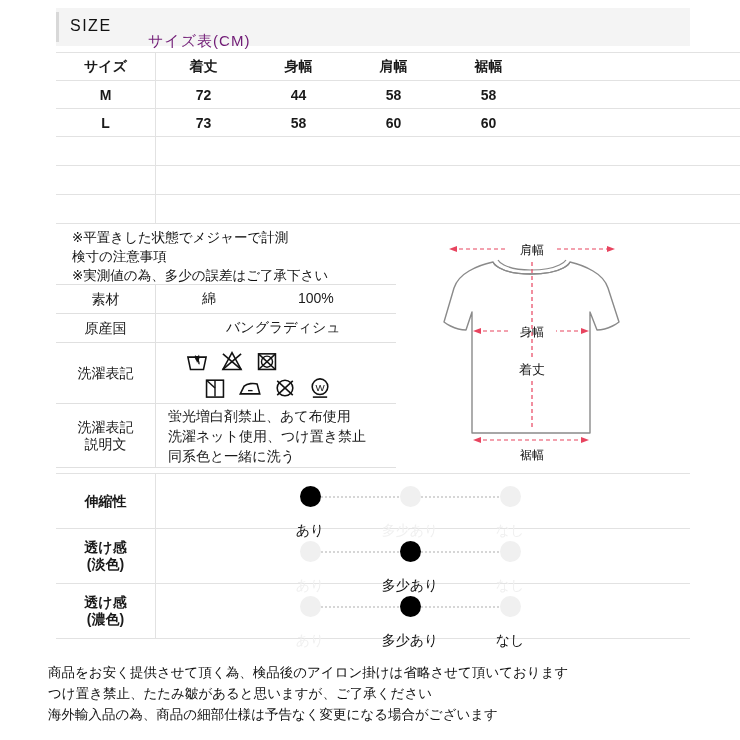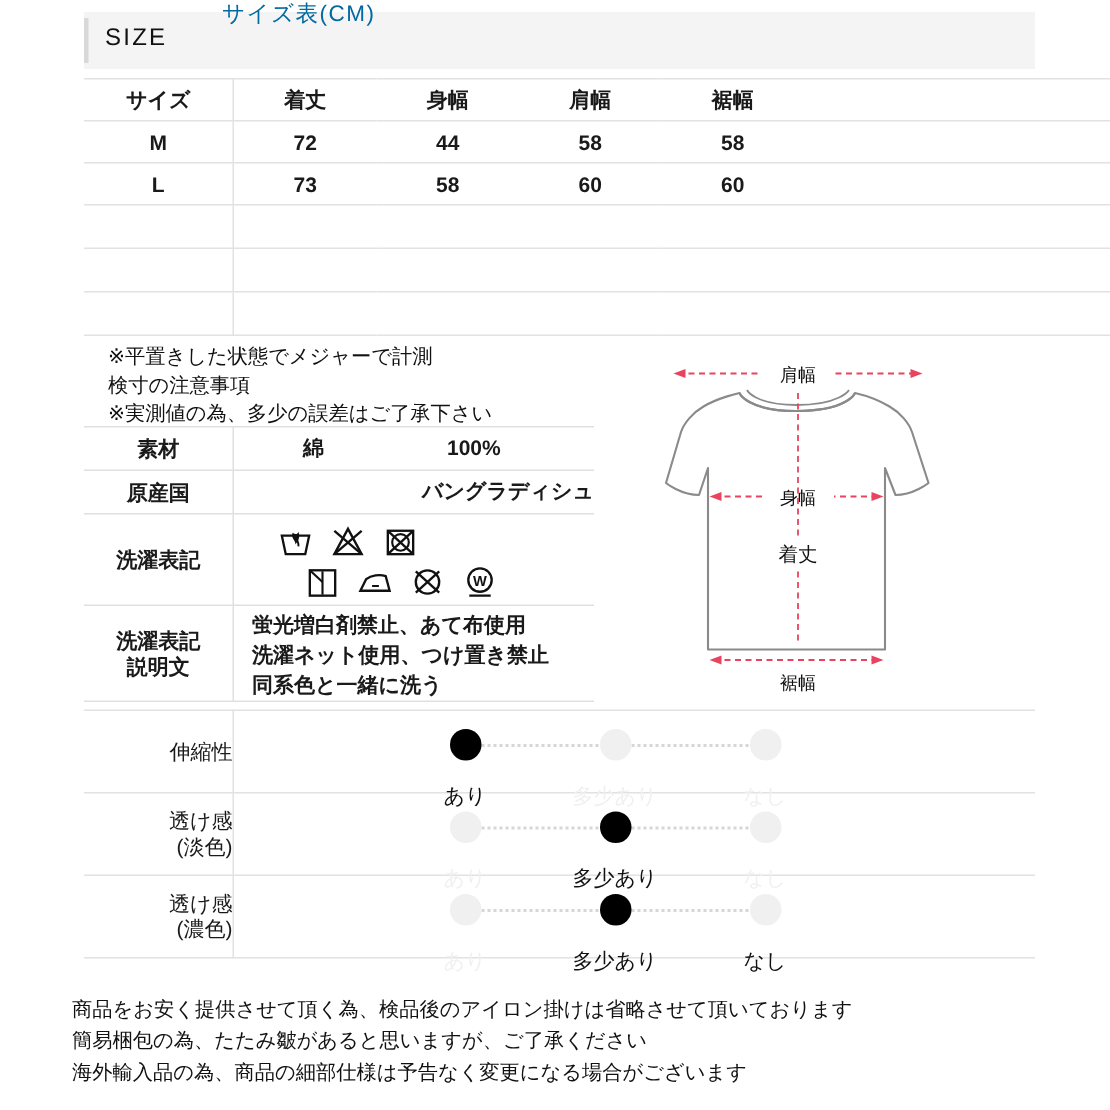--- a/index.html
+++ b/index.html
@@ -37,24 +37,24 @@
     position: absolute;
     left: 70px;
     top: 17px;
     font-size: 16px;
     letter-spacing: 1.5px;
     color: #111;
   }
   .header-title {
     position: absolute;
     left: 148px;
-    top: 0;
+    top: 32px;
     font-size: 15px;
     letter-spacing: 1px;
-    color: #0369a1;
+    color: #701a75;
   }
 
   
   .size-table {
     position: absolute;
     left: 56px;
     top: 52px;
     width: 634px;
     border-collapse: collapse;
     table-layout: fixed;
@@ -92,38 +92,37 @@
     width: 340px;
     border-collapse: collapse;
     table-layout: fixed;
   }
   .spec-table td {
     border-top: 1px solid #e0e0e0;
     border-bottom: 1px solid #e0e0e0;
     font-size: 14px;
     padding: 0;
     vertical-align: middle;
-    font-weight: bold;
   }
   .spec-label {
     width: 99px;
     text-align: center;
     border-right: 1px solid #e0e0e0;
     line-height: 17px;
   }
   .row-material td { height: 28px; }
   .row-origin td { height: 28px; }
   .row-caresym td { height: 60px; }
   .row-caretext td { height: 63px; }
   .material-inner {
     display: flex;
     padding-left: 46px;
   }
   .material-fiber { width: 96px; }
-  .origin-inner { padding-left: 70px; text-align: right; }
+  .origin-inner { padding-left: 70px; }
   .care-text {
     font-size: 14px;
     line-height: 20px;
     white-space: pre-line;
     padding-left: 12px;
   }
 
   
   .care-symbols {
     padding-left: 28px;
@@ -149,24 +148,25 @@
   }
   .rating-table td {
     border-top: 1px solid #e2e2e2;
     border-bottom: 1px solid #e2e2e2;
     padding: 0;
     vertical-align: middle;
     height: 54px;
   }
   .rating-label {
     width: 99px;
-    text-align: right;
+    text-align: center;
     font-size: 14px;
     line-height: 17px;
     border-right: 1px solid #e2e2e2;
+    font-weight: bold;
   }
   .scale {
     position: relative;
     height: 54px;
   }
   .scale-line {
     position: absolute;
     top: 22px;
     height: 0;
     border-top: 2px dotted #d6d6d6;
@@ -403,21 +403,21 @@
         <div class="scale-text" id="t2-0" style="left:111px">あり</div>
         <div class="scale-text on" id="t2-1" style="left:211px">多少あり</div>
         <div class="scale-text on" id="t2-2" style="left:311px">なし</div>
       </div>
     </td>
   </tr>
 </tbody>
   </table>
 
 <div class="footer">商品をお安く提供させて頂く為、検品後のアイロン掛けは省略させて頂いております
-簡易梱包の為、たたみ皺があると思いますが、ご了承ください
+つけ置き禁止、たたみ皺があると思いますが、ご了承ください
 海外輸入品の為、商品の細部仕様は予告なく変更になる場合がございます</div>
 
 <svg class="diagram" viewBox="0 0 200 232">
 
   <path d="M61,24 C61,24 47,27 37,33 C30,37 24,44 22,50 L12,84 C12,84 22,92 34,92 L40,74
            L40,195 L158,195 L158,74 L165,92 C177,92 187,84 187,84 L176,50
            C174,44 168,37 161,33 C151,27 138,24 138,24
            C138,24 133,36 99,36 C66,36 61,24 61,24 Z" fill="#ffffff" stroke="#8a8a8a" stroke-width="1.4" stroke-linejoin="round"></path>
 
   <path d="M61,24 C61,24 66,36 99,36 C133,36 138,24 138,24" fill="none" stroke="#8a8a8a" stroke-width="1.4"></path>

